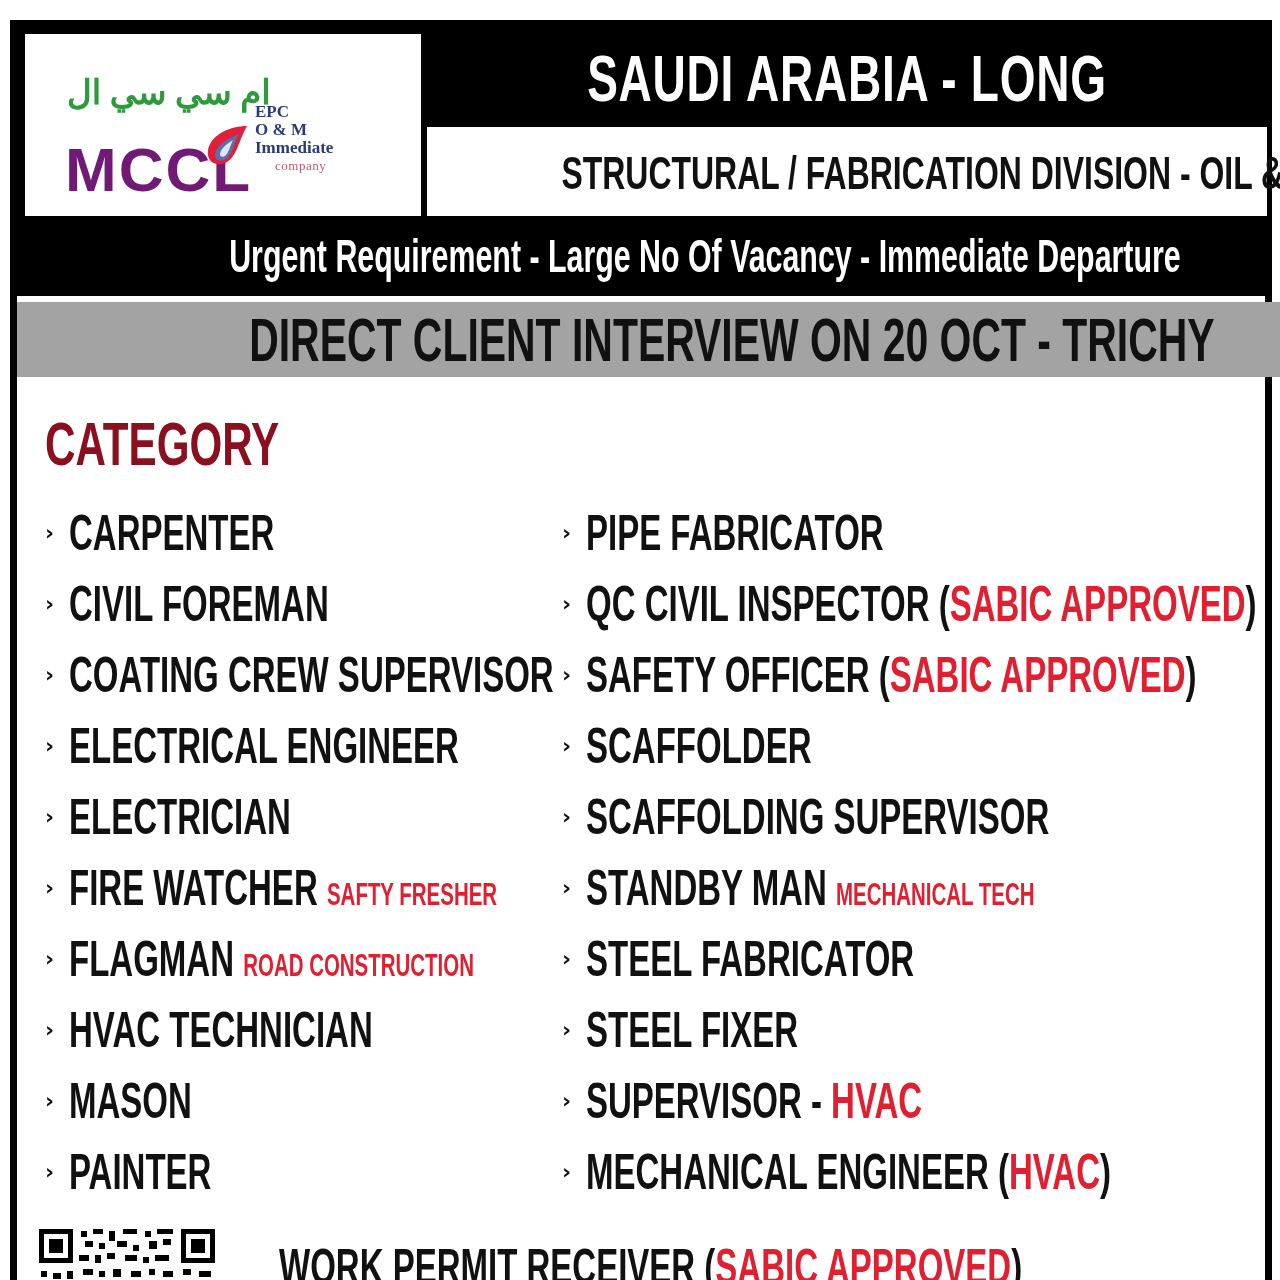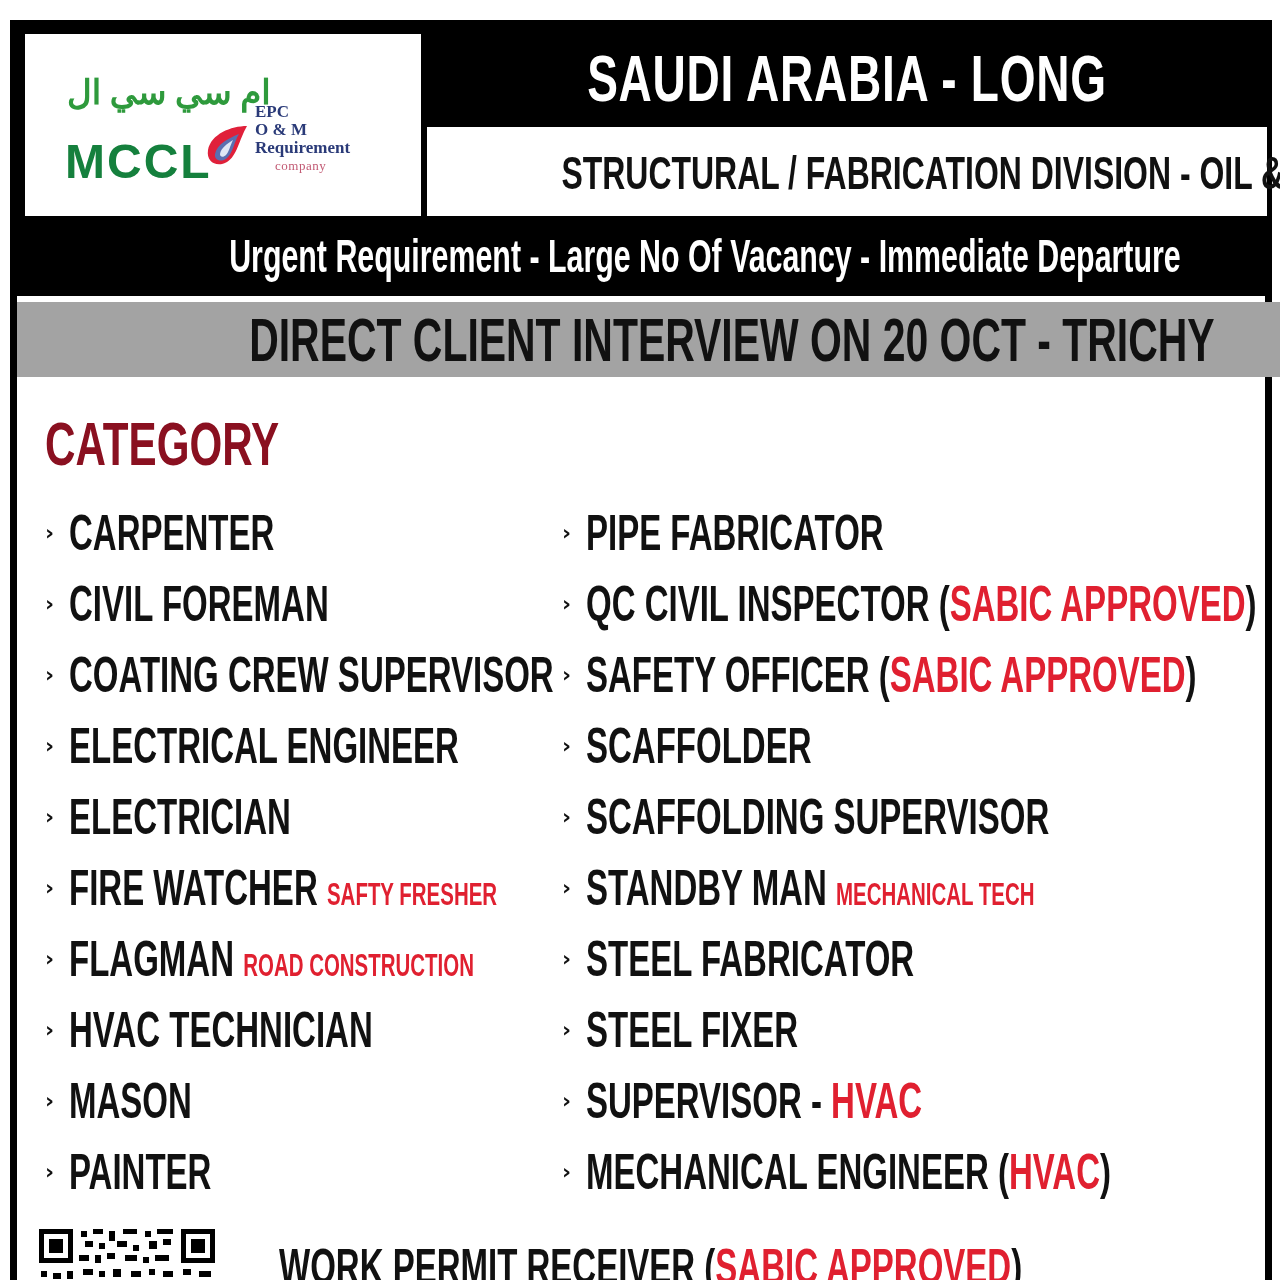--- a/index.html
+++ b/index.html
@@ -1,21 +1,21 @@
 <!DOCTYPE html>
 <html><head>
   <meta charset="utf-8">
   <style>
     html, body { margin: 0; padding: 0; background: #ffffff; }
     body { width: 1280px; height: 1280px; position: relative; overflow: hidden; font-family: "Liberation Sans", "DejaVu Sans", sans-serif; }
     .frame { position: absolute; left: 10px; top: 20px; width: 1262px; height: 1280px; border: 7px solid #000; border-bottom: none; box-sizing: border-box; background: #fff; }
     .topbar { position: absolute; left: 0; top: 0; width: 1248px; height: 195px; background: #000; }
     .logo-box { position: absolute; left: 8px; top: 7px; width: 396px; height: 185px; background: #fff; }
     .arabic { position: absolute; left: 42px; top: 38px; font-family: Liberation Serif, serif; font-size: 34px; font-weight: bold; color: #2e9a3c; direction: rtl; }
-    .mccl { position: absolute; left: 40px; top: 100px; font-family: "Liberation Sans", sans-serif; font-weight: bold; font-size: 48px; color: #15803d; letter-spacing: 2px; }
+    .mccl { position: absolute; left: 40px; top: 100px; font-family: "Liberation Sans", sans-serif; font-weight: bold; font-size: 62px; color: #701a75; letter-spacing: 2px; }
     .drop { position: absolute; left: 178px; top: 88px; width: 46px; height: 46px; }
     .epc { position: absolute; left: 230px; top: 69px; font-family: Liberation Serif, serif; font-weight: bold; color: #2a3a78; font-size: 17px; line-height: 18px; }
     .epc .company { color: #c25a74; font-weight: normal; font-size: 13px; letter-spacing: 0.5px; margin-left: 20px; }
     .title { position: absolute; left: 410px; top: 8px; width: 840px; text-align: center; color: #fff; font-family: "Liberation Sans", sans-serif; font-weight: bold; font-size: 64px; line-height: 88px; transform: scaleX(0.72); transform-origin: center; letter-spacing: 1px; }
     .subtitle-box { position: absolute; left: 410px; top: 100px; width: 840px; height: 87px; background: #fff; border-top: 2px solid #fff; }
     .subtitle { width: 100%; text-align: center; font-family: "Liberation Sans", sans-serif; font-weight: bold; color: #111; font-size: 47px; line-height: 87px; transform: scaleX(0.68); transform-origin: center; white-space: nowrap; }
     .urgent-bar { position: absolute; left: 0; top: 189px; width: 1248px; height: 80px; background: #000; }
     .urgent { width: 100%; text-align: center; color: #fff; font-family: "Liberation Sans", sans-serif; font-weight: bold; font-size: 46px; line-height: 80px; transform: scaleX(0.66); transform-origin: center; white-space: nowrap; }
     .interview-bar { position: absolute; left: 0; top: 275px; width: 1248px; height: 75px; background: #a3a3a3; padding-left: 20px; }
     .interview { width: 100%; text-align: center; color: #111; font-family: "Liberation Sans", sans-serif; font-weight: bold; font-size: 62px; line-height: 75px; transform: scaleX(0.66); transform-origin: center; white-space: nowrap; }
@@ -41,21 +41,21 @@
       <div class="arabic">ام سي سي ال</div>
       <div class="mccl">MCCL</div>
       <svg class="drop" viewBox="0 0 46 46">
         <path d="M44 4 C28 4 8 12 5 28 C3 40 14 46 24 40 C34 34 36 18 44 4 Z" fill="#e0203a"></path>
         <path d="M36 12 C26 16 14 22 12 32 C11 38 18 41 24 36 C30 31 31 20 36 12 Z" fill="#5a6fb0"></path>
         <path d="M30 18 C24 22 18 26 17 32 C17 35 20 36 23 33 C26 30 27 24 30 18 Z" fill="#dfe6f5"></path>
       </svg>
       <div class="epc">
         <div>EPC</div>
         <div>O &amp; M</div>
-        <div>Requirement</div>
+        <div>Immediate</div>
         <div class="company">company</div>
       </div>
     </div>
     <div class="title">SAUDI ARABIA - LONG TERM</div>
     <div class="subtitle-box">
       <div class="subtitle">STRUCTURAL / FABRICATION DIVISION - OIL &amp; GAS</div>
     </div>
   </div>
 
   <div class="urgent-bar">

